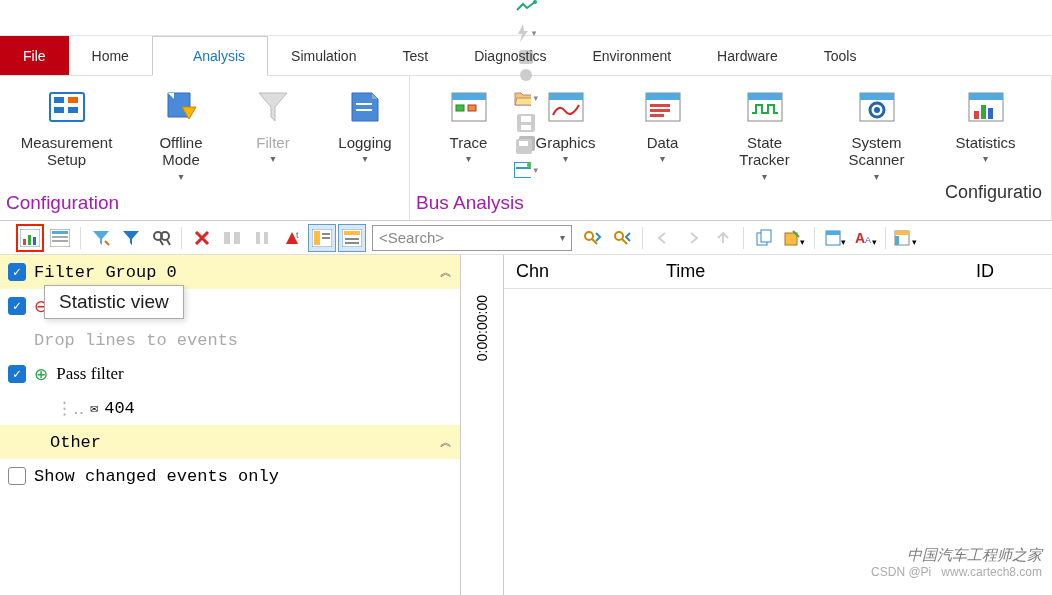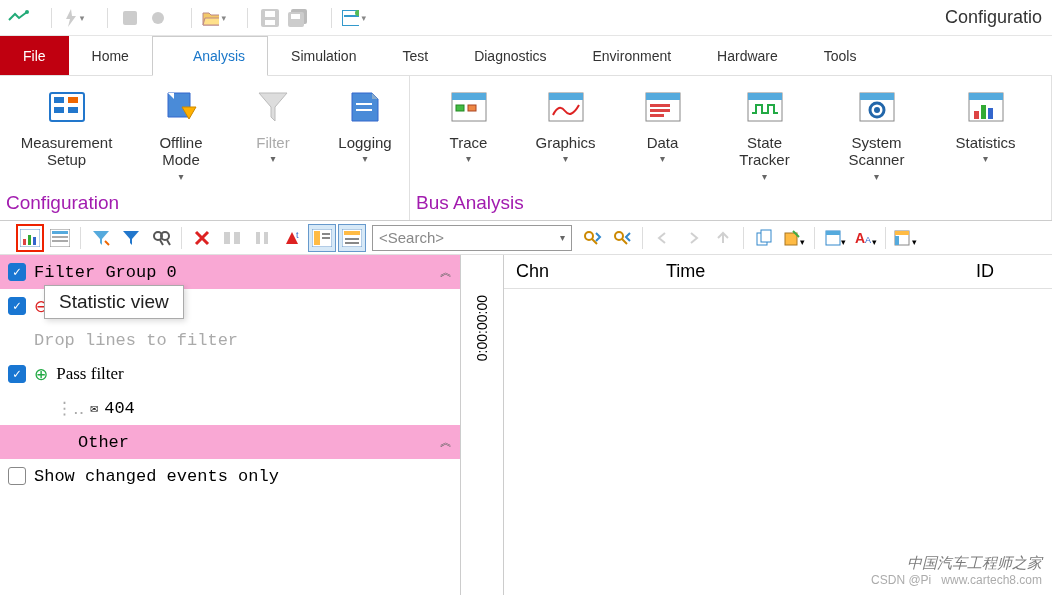--- a/index.html
+++ b/index.html
@@ -1,18 +1,18 @@
 <!DOCTYPE html>
 <html><head>
 <meta charset="utf-8">
 <style>
   * { box-sizing: border-box; margin: 0; padding: 0; }
   body { font-family: "Segoe UI", Arial, sans-serif; font-size: 14px; background: #fff; width: 1052px; height: 595px; overflow: hidden; position: relative; }
   
-  .top-toolbar { height: 36px; display: flex; align-items: center; padding: 0 6px; gap: 4px; border-bottom: 1px solid #e5e5e5; }
+  .top-toolbar { height: 36px; display: flex; align-items: center; padding: 0 6px; gap: 4px; border-bottom: 1px solid #e5e5e5; flex-direction: column; }
   .top-icon { width: 24px; height: 24px; display: flex; align-items: center; justify-content: center; color: #666; }
   .top-icon.green { color: #4a8; }
   .top-icon.sep-after::after { content: "▾"; font-size: 9px; margin-left: 2px; color: #888; }
   .top-spacer { width: 12px; border-right: 1px solid #ddd; height: 20px; margin: 0 6px; }
   .top-right { margin-left: auto; font-size: 18px; color: #333; padding-right: 4px; }
   
   .tab-strip { height: 40px; display: flex; align-items: stretch; border-bottom: 1px solid #e0e0e0; }
   .tab { padding: 8px 22px; font-size: 14px; color: #333; display: flex; align-items: center; cursor: pointer; border: 1px solid transparent; }
   .tab.file { background: #c00010; color: #fff; font-weight: 400; }
   .tab.active { color: #1a77c9; border: 1px solid #ccc; border-bottom: 1px solid #fff; background: #fff; margin-bottom: -1px; padding-left: 40px; }
@@ -36,35 +36,35 @@
   .search-box { width: 200px; height: 26px; border: 1px solid #999; display: flex; align-items: center; padding: 0 6px; font-size: 15px; color: #888; margin: 0 4px; }
   .search-arrow { margin-left: auto; font-size: 10px; color: #666; }
   
   .content { display: flex; height: calc(595px - 36px - 40px - 145px - 34px); }
   .left-pane { width: 460px; position: relative; font-family: "Consolas","Courier New",monospace; font-size: 17px; }
   .filter-row { display: flex; align-items: center; height: 34px; padding: 0 8px; gap: 8px; }
   .chk { width: 18px; height: 18px; border: 1px solid #888; border-radius: 3px; display: flex; align-items: center; justify-content: center; }
   .chk.checked { background: #1976d2; border-color: #1976d2; color: #fff; font-size: 13px; }
   .chk.checked::after { content: "✓"; }
   .collapse-ar { margin-left: auto; font-size: 12px; color: #666; }
-  .section-head { background: #f9a8d4; }
+  .section-head { background: #fef9c3; }
   .tooltip { position: absolute; left: 44px; top: 30px; background: #fff; border: 1px solid #aaa; padding: 5px 14px; font-family: "Segoe UI",Arial,sans-serif; font-size: 19px; color: #222; box-shadow: 2px 2px 6px rgba(0,0,0,.15); z-index: 10; }
   .hint { color: #aaa; padding-left: 34px; }
   .sub-item { padding-left: 56px; display: flex; align-items: center; gap: 6px; }
   
   .timeline { width: 44px; background: #fff; border-left: 1px solid #ccc; border-right: 1px solid #ccc; display: flex; align-items: flex-start; justify-content: center; padding-top: 40px; }
   .timeline-label { writing-mode: vertical-rl; transform: rotate(180deg); font-size: 14px; font-family: Arial; }
   
   .right-pane { flex: 1; }
   .col-headers { height: 34px; display: flex; align-items: center; font-size: 18px; border-bottom: 1px solid #e0e0e0; }
   .col-h { padding: 0 12px; }
   .col-time { width: 310px; }
   .col-chn { width: 150px; }
   
-  .watermark { position: absolute; right: 10px; bottom: 6px; text-align: right; font-size: 12px; color: #888; opacity: .7; line-height: 1.3; font-family: Arial; }
+  .watermark { position: absolute; right: 10px; bottom: 14px; text-align: right; font-size: 12px; color: #888; opacity: .7; line-height: 1.3; font-family: Arial; }
   .watermark .cn { font-size: 15px; font-style: italic; font-family: "KaiTi","STKaiti",serif; color: #444; }
   
   svg { display: block; }
 </style>
 </head>
 <body>
 
 <div class="top-toolbar">
   <div class="top-icon green">
       <svg width="22" height="16">
@@ -420,33 +420,33 @@
       <div class="chk checked"></div>
       <span>Filter Group 0</span>
       <span class="collapse-ar">︽</span>
     </div>
     <div class="filter-row">
       <div class="chk checked"></div>
       <span style="color:#d22;font-family:Arial">⊖</span>
       <span>Stop filter</span>
     </div>
     <div class="filter-row hint">
-      <span>Drop lines to filter</span>
+      <span>Drop lines to events</span>
     </div>
     <div class="filter-row">
       <div class="chk checked"></div>
       <span style="color:#2a4;font-family:Arial">⊕</span>
       <span style="font-family:Liberation Serif, serif">Pass filter</span>
     </div>
     <div class="filter-row sub-item">
       <span style="color:#aaa">⋮‥</span>
         <span style="font-size:13px">✉</span>
       <span>404</span>
     </div>
-    <div class="filter-row section-head" style="padding-left:78px">
+    <div class="filter-row section-head" style="padding-left:50px">
       <span>Other</span>
       <span class="collapse-ar">︽</span>
     </div>
     <div class="filter-row">
       <div class="chk"></div>
       <span>Show changed events only</span>
     </div>
     <div class="tooltip">Statistic view</div>
   </div>
   <div class="timeline">

